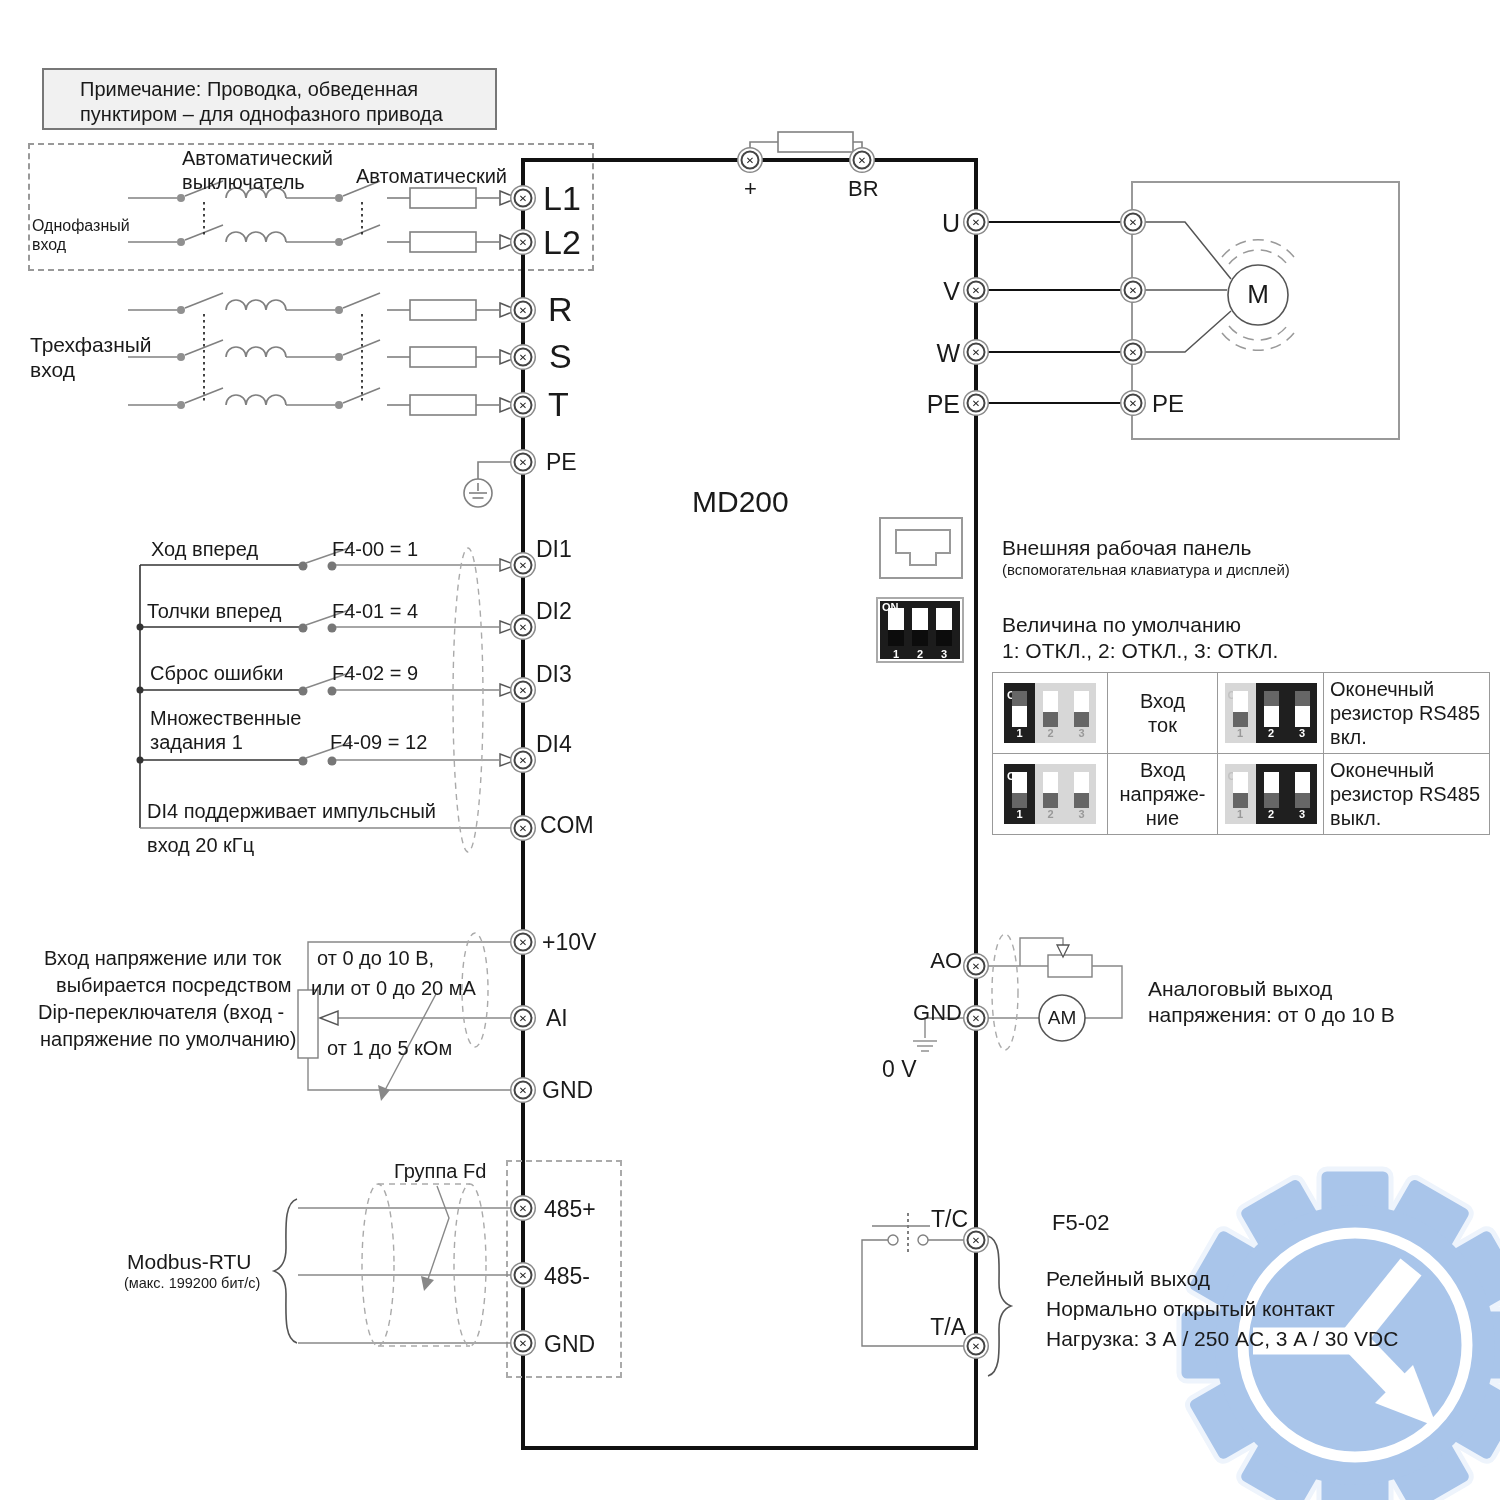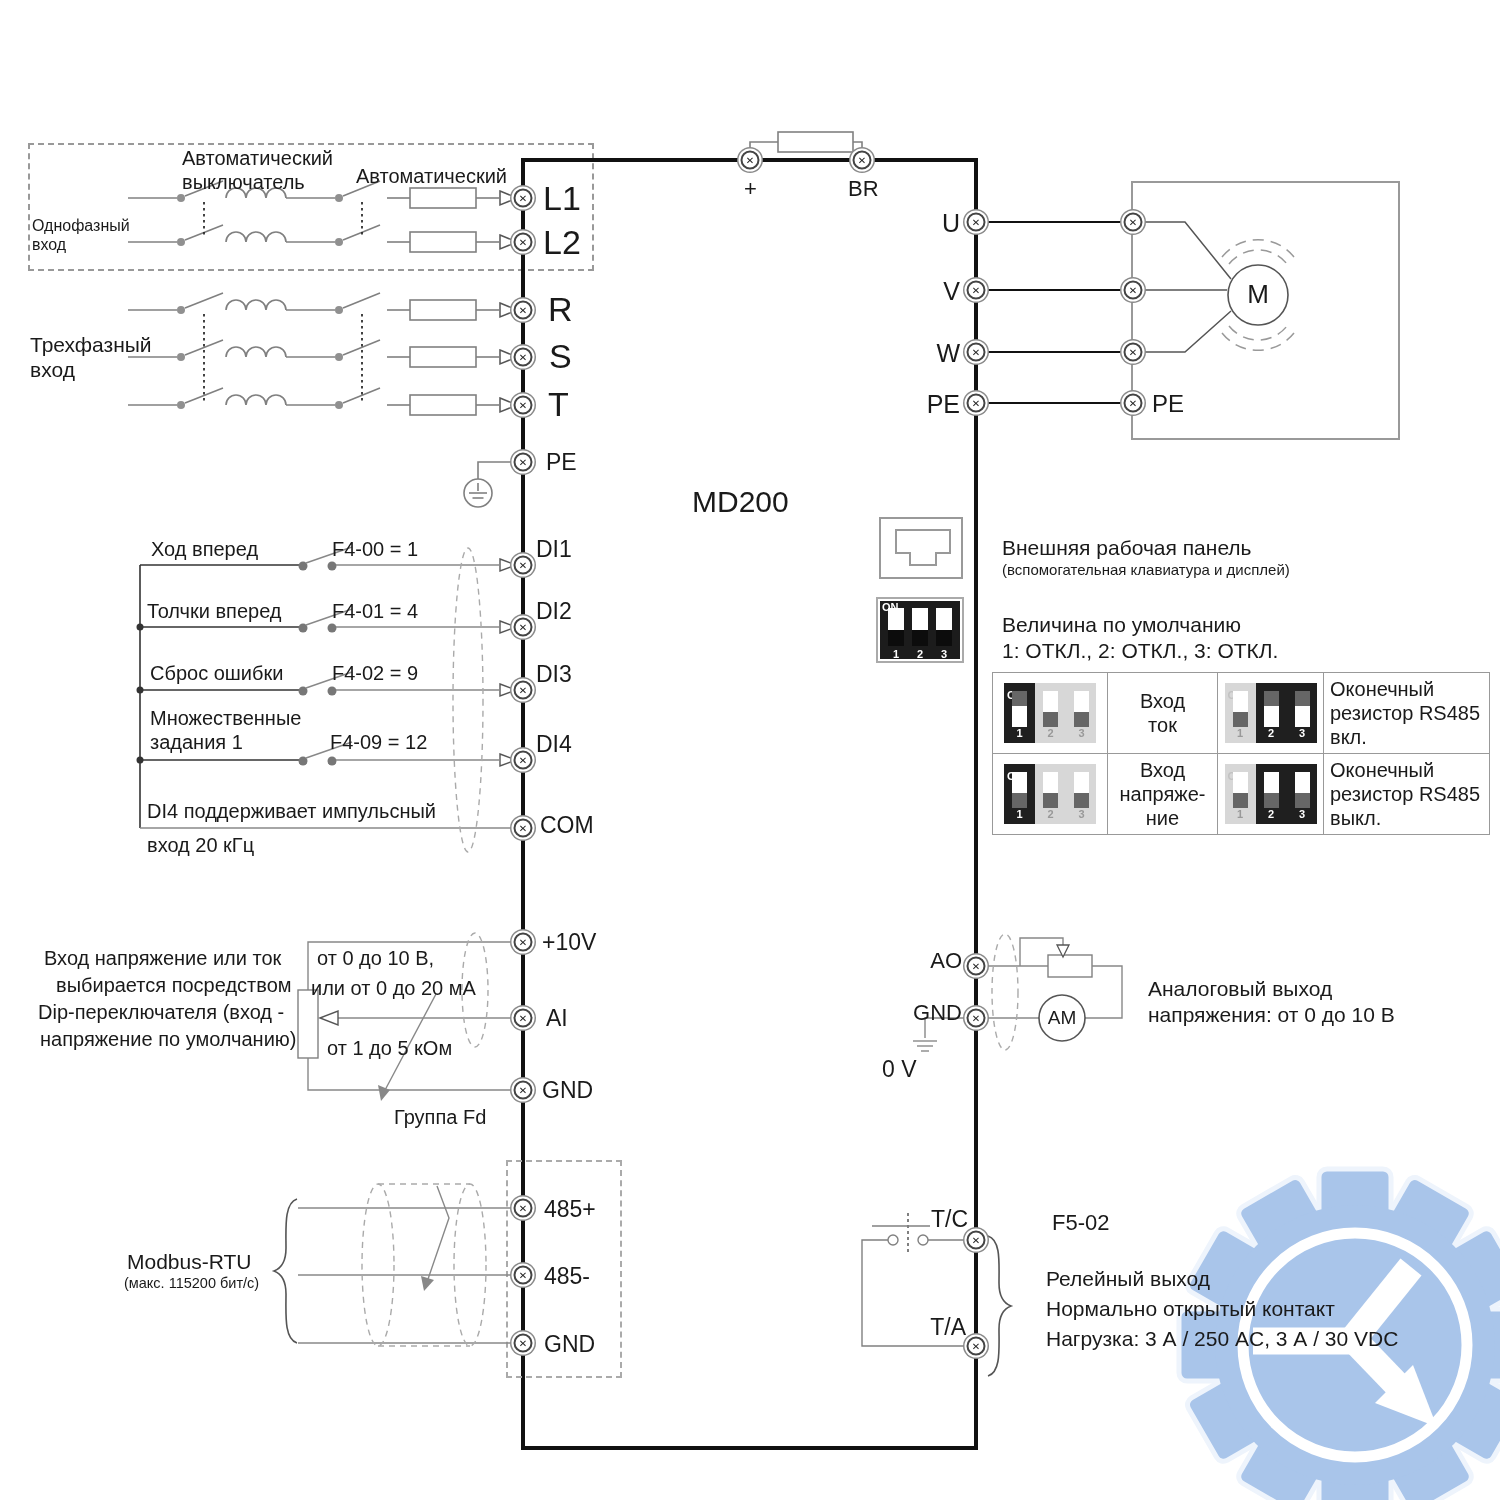--- a/index.html
+++ b/index.html
@@ -223,20 +223,24 @@
       <path d="M872,1226 H930"></path>
       <path d="M908,1213 V1252" stroke-dasharray="3,3" stroke-width="2"></path>
       <path d="M888,1240 H862 V1346 H968"></path>
       <path d="M928,1240 H968"></path>
       <circle cx="893" cy="1240" r="5" fill="#fff"></circle>
         <circle cx="923" cy="1240" r="5" fill="#fff"></circle>
     </g>
     <path d="M988,1236 C1001,1240 999,1263 999,1283 C999,1296 1003,1303 1011,1306 C1003,1309 999,1316 999,1329 C999,1349 1001,1372 988,1376" stroke="#555" stroke-width="1.6" fill="none"></path>
   </svg>
 
+  <div class="box note">
+    <div>Примечание: Проводка, обведенная</div>
+    <div>пунктиром – для однофазного привода</div>
+  </div>
 
   <div class="lbl" style="left:182px;top:146px;width:172px;text-align:left">
     <div>Автоматический</div>
     <div>выключатель</div>
   </div>
   <div class="lbl" style="left:356px;top:164px">Автоматический</div>
   <div class="lbl" style="left:32px;top:216px;font-size:16px">
     <div>Однофазный</div>
     <div>вход</div>
   </div>
@@ -286,23 +290,23 @@
   <div class="lbl" style="left:56px;top:973px">выбирается посредством</div>
   <div class="lbl" style="left:38px;top:1000px">Dip-переключателя (вход -</div>
   <div class="lbl" style="left:40px;top:1027px">напряжение по умолчанию)</div>
   <div class="lbl" style="left:317px;top:946px">от 0 до 10 В,</div>
   <div class="lbl" style="left:311px;top:976px">или от 0 до 20 мА</div>
   <div class="lbl" style="left:327px;top:1036px">от 1 до 5 кОм</div>
   <div class="lbl" style="left:542px;top:929px;font-size:23px">+10V</div>
   <div class="lbl" style="left:546px;top:1005px;font-size:23px">AI</div>
   <div class="lbl" style="left:542px;top:1077px;font-size:23px">GND</div>
 
-  <div class="lbl" style="left:394px;top:1105px">Группа Fd</div>
+  <div class="lbl" style="left:394px;top:1159px">Группа Fd</div>
   <div class="lbl" style="left:127px;top:1249px;font-size:21px">Modbus-RTU</div>
-  <div class="lbl" style="left:124px;top:1275px;font-size:14.5px">(макс. 115200 бит/с)</div>
+  <div class="lbl" style="left:124px;top:1275px;font-size:14.5px">(макс. 199200 бит/с)</div>
   <div class="lbl" style="left:544px;top:1196px;font-size:23px">485+</div>
   <div class="lbl" style="left:544px;top:1263px;font-size:23px">485-</div>
   <div class="lbl" style="left:544px;top:1331px;font-size:23px">GND</div>
 
   <div class="box rj45">
     <svg width="84" height="62">
         <polygon points="15,11 69,11 69,34 55,34 55,46 29,46 29,34 15,34" fill="none" stroke="#999" stroke-width="2"></polygon>
       </svg>
   </div>
   <div class="lbl" style="left:1002px;top:535px;font-size:21px">Внешняя рабочая панель</div>

